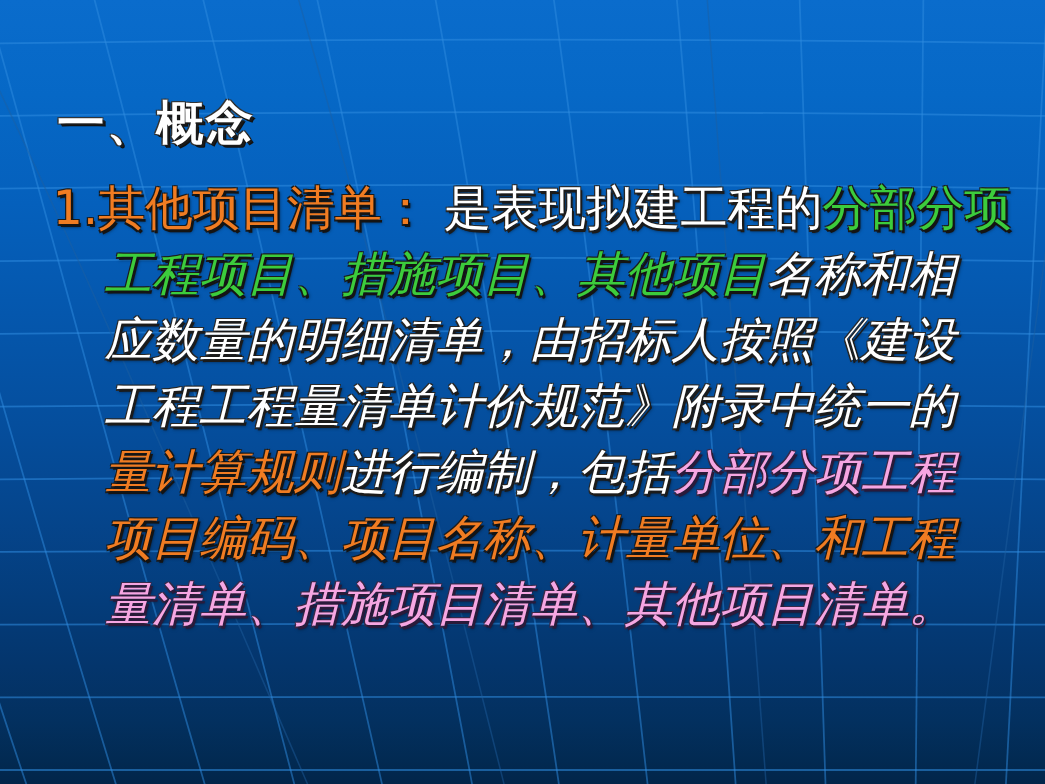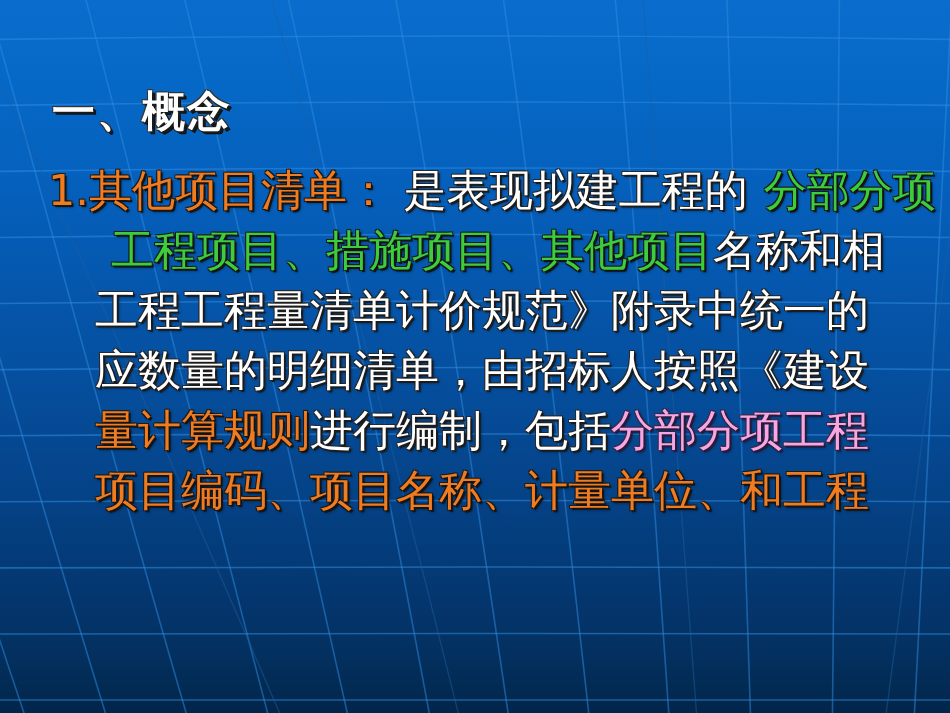--- a/index.html
+++ b/index.html
@@ -66,21 +66,21 @@
     top: 160px;
     width: 890px;
   }
   .line {
     height: 60px;
     line-height: 60px;
     font-size: 43px;
     white-space: nowrap;
     font-family: "DejaVu Sans", sans-serif;
   }
-  .line.indent { padding-left: 47px; }
+  .line.indent { padding-left: 47px; font-style: italic; }
 
   .seg { }
 
   .c-white {
     color: #ffffff;
     text-shadow:
        2px 2px 0 #1b1b1b,
        2px 2px 3px rgba(0,0,0,.6),
       -1px -1px 0 #2a2a2a,
        1px -1px 0 #2a2a2a,
@@ -96,21 +96,20 @@
       -1px  1px 0 #1d1d1d;
   }
   .c-green {
     color: #3ccc3c;
     text-shadow:
        2px 2px 0 #141414,
        2px 2px 3px rgba(0,0,0,.6),
       -1px -1px 0 #1d1d1d,
        1px -1px 0 #1d1d1d,
       -1px  1px 0 #1d1d1d;
-    margin-left: 16px;
   }
   .c-pink {
     color: #f6a6e2;
     text-shadow:
        2px 2px 0 #2a1a3a,
        2px 2px 3px rgba(0,0,0,.55),
       -1px -1px 0 #3a2a4a,
        1px -1px 0 #3a2a4a,
       -1px  1px 0 #3a2a4a;
   }
@@ -172,31 +171,34 @@
     <div class="body-block">
       <div class="line">
         <span class="seg c-orange">1.</span><span class="seg c-orange">其他项目清单：</span><span class="seg c-white"> 是表现拟建工程的</span><span class="seg c-green">分部分项</span>
       </div>
 
       <div class="line indent">
         <span class="seg c-green">工程项目、措施项目、其他项目</span><span class="seg c-white">名称和相</span>
       </div>
 
       <div class="line indent">
+        <span class="seg c-white">应数量的明细清单，由招标人按照《建设</span>
+      </div>
+
+      <div class="line indent">
         <span class="seg c-white">工程工程量清单计价规范》附录中统一的</span>
       </div>
 
       <div class="line indent">
-        <span class="seg c-white">应数量的明细清单，由招标人按照《建设</span>
-      </div>
-
-      <div class="line indent">
         <span class="seg c-orange">量计算规则</span><span class="seg c-white">进行编制，包括</span><span class="seg c-pink">分部分项工程</span>
       </div>
 
       <div class="line indent">
         <span class="seg c-orange">项目编码、项目名称、计量单位、和工程</span>
       </div>
 
+      <div class="line indent">
+        <span class="seg c-pink">量清单、措施项目清单、其他项目清单。</span>
+      </div>
     </div>
 
   </div>
 </div>
 
 </body></html>

